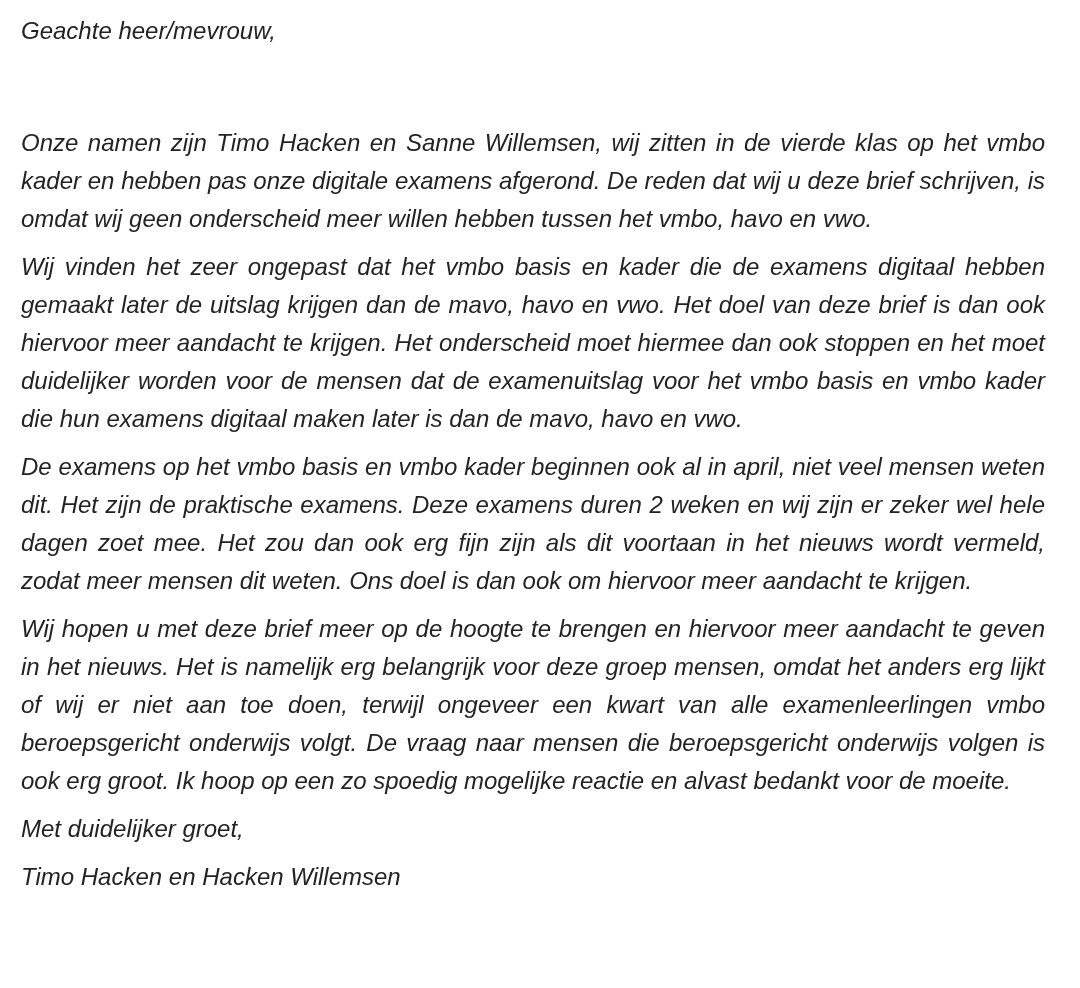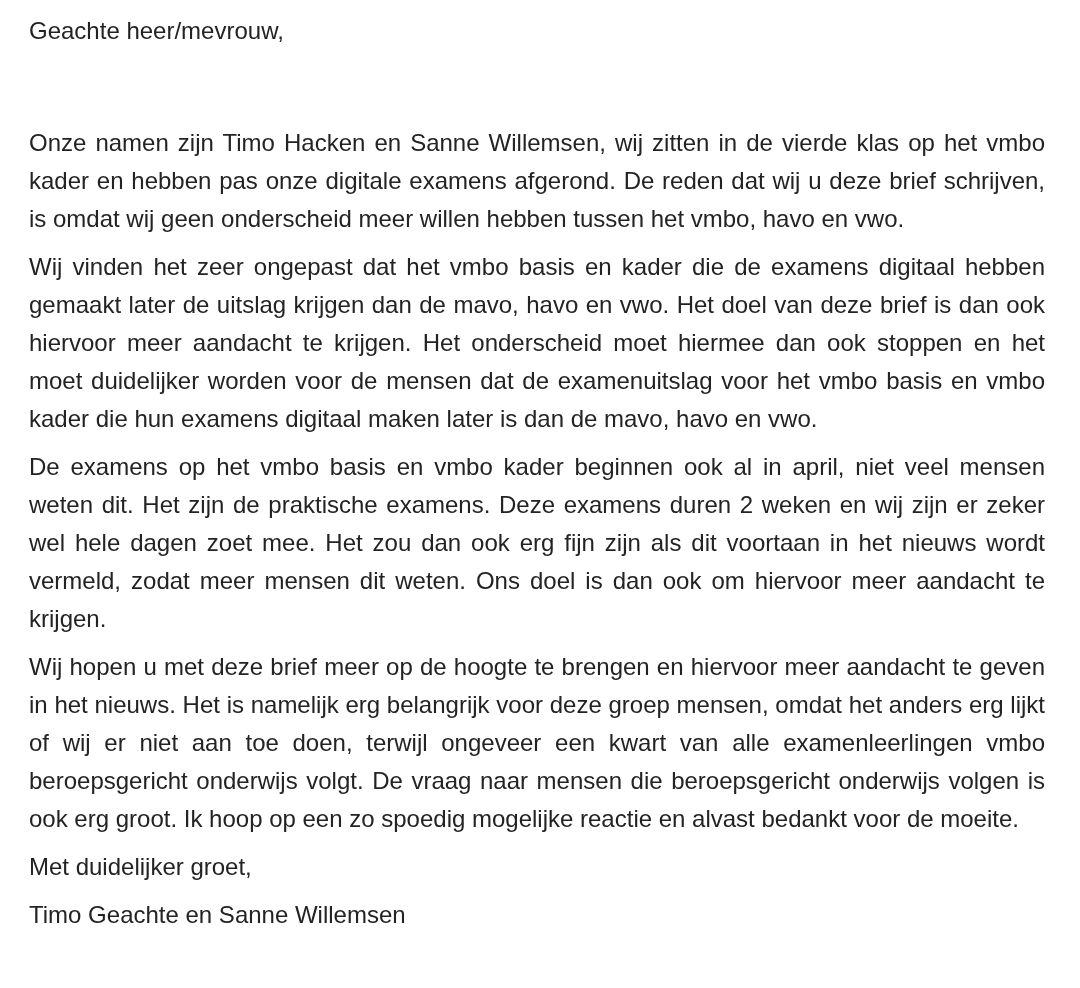--- a/index.html
+++ b/index.html
@@ -13,21 +13,22 @@
     height: 988px;
     padding: 12px 35px 0 13px;
     background: #ffffff;
     font-family: "Liberation Sans", "DejaVu Sans", sans-serif;
     font-size: 24px;
     line-height: 38px;
     color: #232323;
     overflow: hidden;
   }
   .page p {
-    margin: 0 0 10px 16px;
+    margin: 0 0 10px 8px;
+    font-style: italic;
   }
   .salutation {
     margin-bottom: 74px !important;
     text-align: left;
   }
   .body-paragraph {
     text-align: justify;
   }
   .closing, .signature {
     text-align: left;
@@ -42,14 +43,14 @@
   <p class="body-paragraph">Onze namen zijn Timo Hacken en Sanne Willemsen, wij zitten in de vierde klas op het vmbo kader en hebben pas onze digitale examens afgerond. De reden dat wij u deze brief schrijven, is omdat wij geen onderscheid meer willen hebben tussen het vmbo, havo en vwo.</p>
 
   <p class="body-paragraph">Wij vinden het zeer ongepast dat het vmbo basis en kader die de examens digitaal hebben gemaakt later de uitslag krijgen dan de mavo, havo en vwo. Het doel van deze brief is dan ook hiervoor meer aandacht te krijgen. Het onderscheid moet hiermee dan ook stoppen en het moet duidelijker worden voor de mensen dat de examenuitslag voor het vmbo basis en vmbo kader die hun examens digitaal maken later is dan de mavo, havo en vwo.</p>
 
   <p class="body-paragraph">De examens op het vmbo basis en vmbo kader beginnen ook al in april, niet veel mensen weten dit. Het zijn de praktische examens. Deze examens duren 2 weken en wij zijn er zeker wel hele dagen zoet mee. Het zou dan ook erg fijn zijn als dit voortaan in het nieuws wordt vermeld, zodat meer mensen dit weten. Ons doel is dan ook om hiervoor meer aandacht te krijgen.</p>
 
   <p class="body-paragraph">Wij hopen u met deze brief meer op de hoogte te brengen en hiervoor meer aandacht te geven in het nieuws. Het is namelijk erg belangrijk voor deze groep mensen, omdat het anders erg lijkt of wij er niet aan toe doen, terwijl ongeveer een kwart van alle examenleerlingen vmbo beroepsgericht onderwijs volgt. De vraag naar mensen die beroepsgericht onderwijs volgen is ook erg groot. Ik hoop op een zo spoedig mogelijke reactie en alvast bedankt voor de moeite.</p>
 
   <p class="closing">Met duidelijker groet,</p>
 
-  <p class="signature">Timo Geachte en Sanne Willemsen</p>
+  <p class="signature">Timo Hacken en Hacken Willemsen</p>
 </div>
 
 </body></html>

